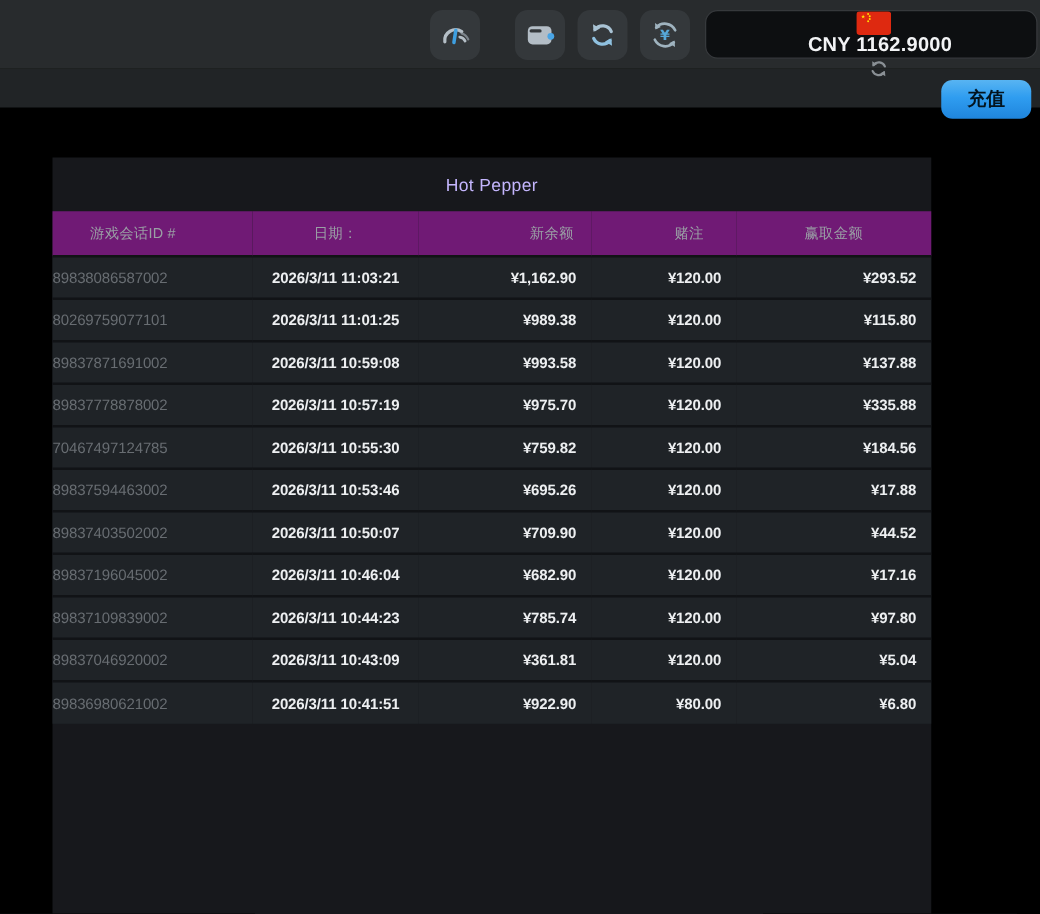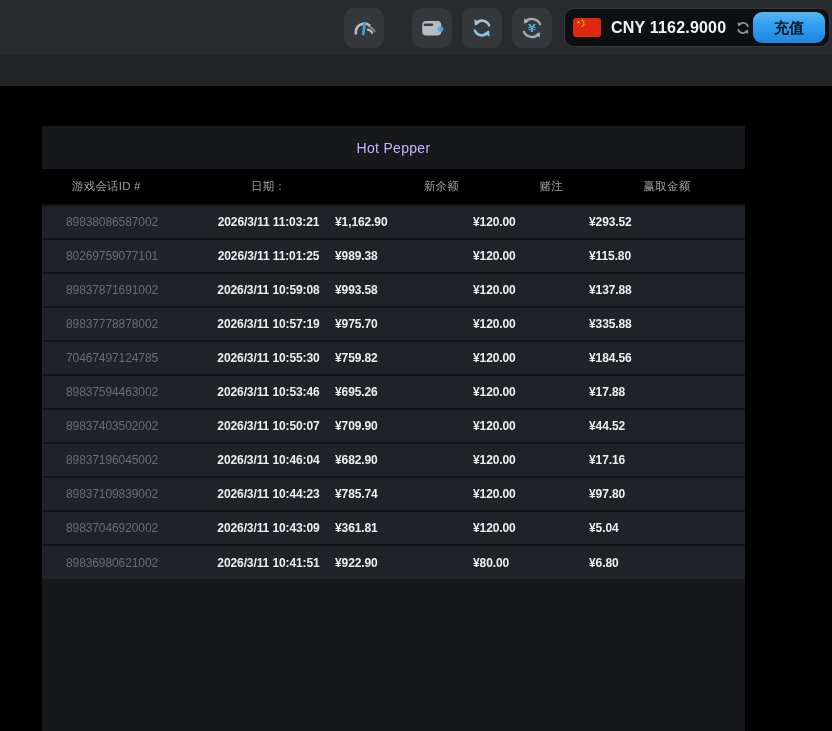--- a/index.html
+++ b/index.html
@@ -35,20 +35,21 @@
   .balance-pill {
     margin-left: 12px;
     height: 39px;
     min-width: 266px;
     background: #0d0f11;
     border: 1px solid #36393c;
     border-radius: 10px;
     display: flex;
     align-items: center;
     padding: 0 4px 0 8px;
+    flex-direction: column;
   }
   .flag { width: 28px; height: 19px; border-radius: 3px; overflow: hidden; flex: 0 0 auto; }
   .balance-text {
     color: #f2f3f5;
     font-weight: 700;
     font-size: 16px;
     margin-left: 10px;
     letter-spacing: 0.2px;
     white-space: nowrap;
   }
@@ -81,21 +82,21 @@
   .panel-title {
     height: 43px;
     line-height: 45px;
     text-align: center;
     color: #c4b5fd;
     font-size: 14px;
     letter-spacing: 0.3px;
   }
   table { width: 100%; border-collapse: collapse; table-layout: fixed; }
   thead th {
-    background: #000000;
+    background: #701a75;
     height: 36px;
     color: #9aa0a5;
     font-weight: 400;
     font-size: 11.5px;
     letter-spacing: 0.2px;
   }
   th.h-id  { text-align: left; padding-left: 30px; }
   th.h-date{ text-align: center; }
   th.h-bal { text-align: right; padding-right: 14px; }
   th.h-bet { text-align: right; padding-right: 26px; }
@@ -105,23 +106,23 @@
     background: #1f2327;
     height: 34px;
     border-top: 2px solid #111316;
     font-size: 12px;
     color: #edeff1;
     font-weight: 600;
     letter-spacing: -0.1px;
     white-space: nowrap;
   }
   tbody tr.hovered td { background: #272c31; }
-  td.col-id   { color: #686d72; font-weight: 400; text-align: left; padding-left: 24px; font-size: 12px; }
+  td.col-id   { color: #686d72; font-weight: 400; text-align: left; padding-left: 0; font-size: 12px; }
   td.col-date { text-align: center; }
-  td.col-num  { text-align: left; padding-right: 12px; }
+  td.col-num  { text-align: right; padding-right: 12px; }
 
   svg { display: block; }
 </style>
 </head>
 <body>
 
 <div class="topbar">
 
   <div class="icon-btn">
     <span>

